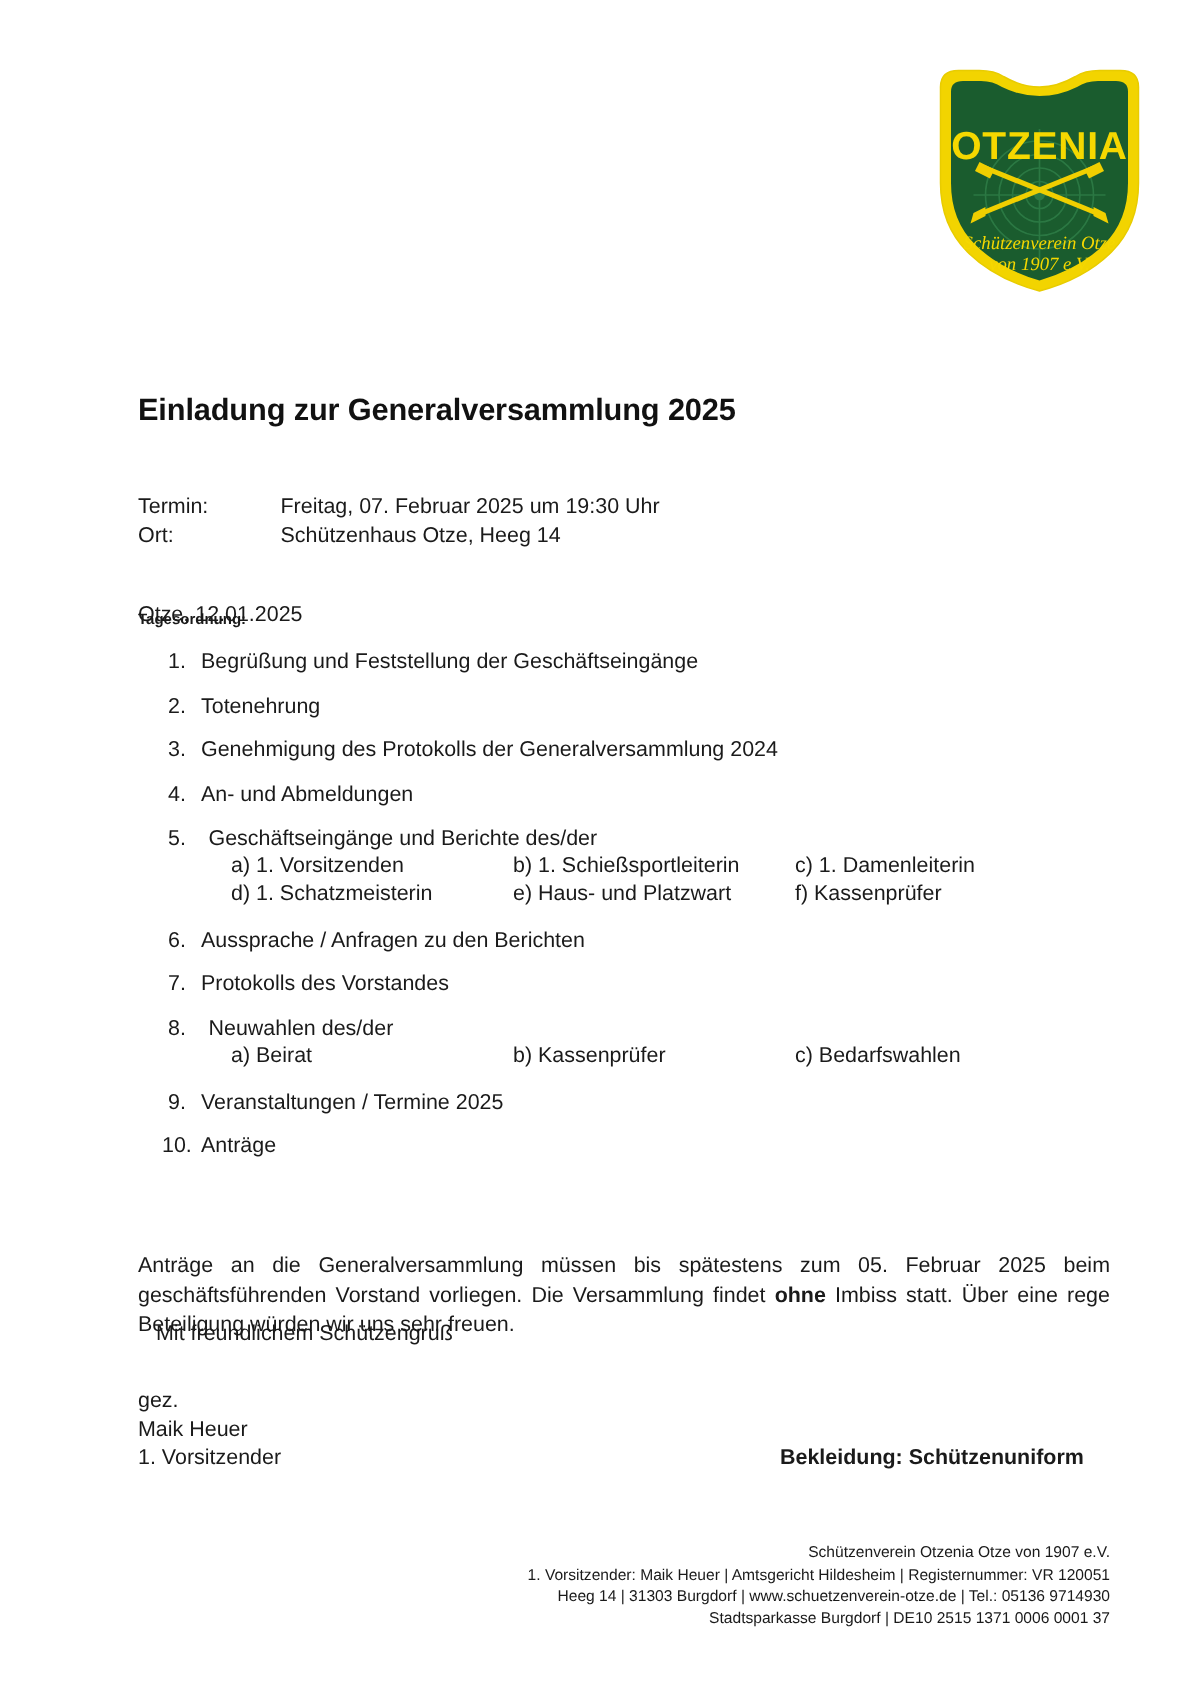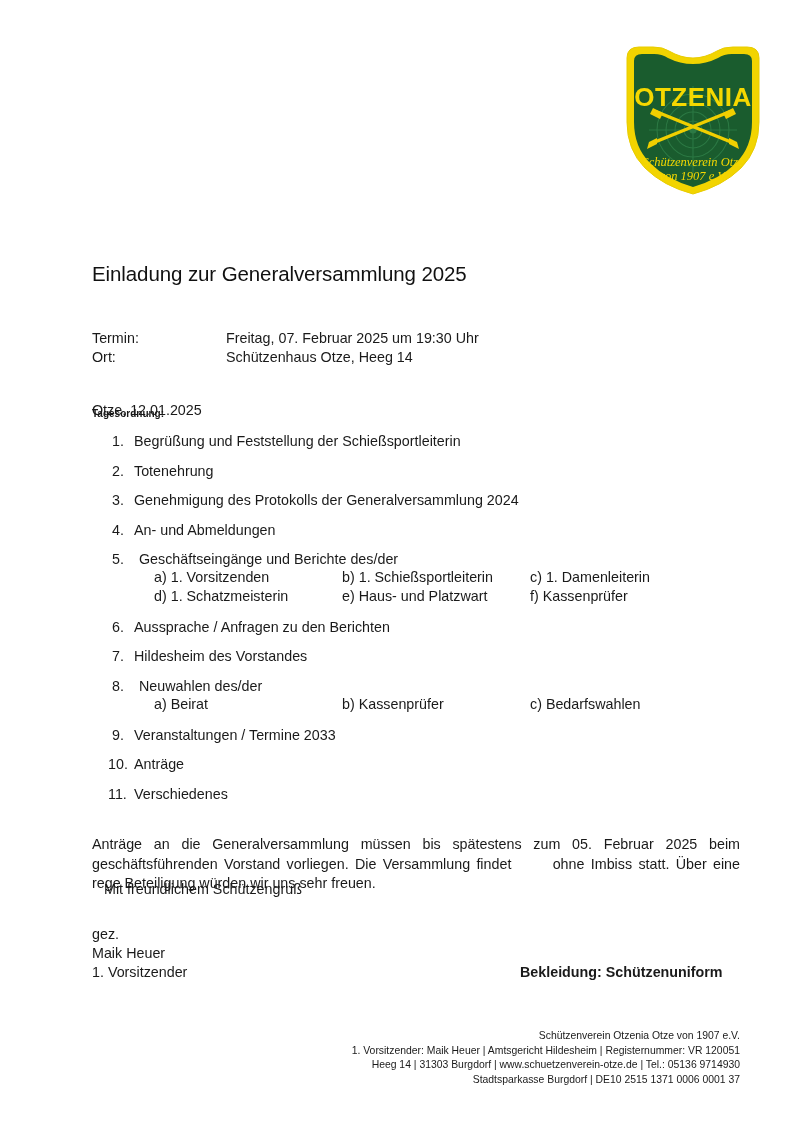--- a/index.html
+++ b/index.html
@@ -25,35 +25,35 @@
     height: 162px;
   }
   .logo-wrap svg { display: block; width: 100%; height: 100%; }
 
   
   .doc-title {
     position: absolute;
     top: 248px;
     left: 92px;
     font-size: 20.5px;
-    font-weight: normal;
+    font-weight: bold;
     letter-spacing: -0.1px;
     color: #111111;
   }
 
   
   .meta {
     position: absolute;
     top: 329px;
     left: 92px;
     width: 648px;
     font-size: 14.3px;
     line-height: 19px;
   }
-  .meta-row { display: flex; gap: 39px; }
+  .meta-row { display: flex; }
   .meta-label { width: 95px; flex: none; }
   .meta-value { flex: 1; }
   .meta-place {
     text-align: left;
     margin-top: 34px;
   }
 
   
   .agenda-heading {
     position: absolute;
@@ -90,21 +90,21 @@
   
   .closing {
     position: absolute;
     top: 821px;
     left: 92px;
     width: 648px;
     font-size: 14.3px;
     line-height: 19.6px;
     text-align: justify;
   }
-  .closing b { font-weight: normal; margin-left: 35px; }
+  .closing b { font-weight: bold; }
 
   .regards {
     position: absolute;
     top: 881px;
     left: 92px;
     font-size: 14.3px;
     margin-left: 12px;
   }
 
   .signature {
@@ -197,21 +197,21 @@
       <span class="meta-value">Schützenhaus Otze, Heeg 14</span>
     </div>
     <div class="meta-place">Otze, 12.01.2025</div>
   </div>
 
   <div class="agenda-heading">Tagesordnung:</div>
   <div class="agenda" id="agenda-list">
       <div class="agenda-item">
         <div class="agenda-line">
           <span class="agenda-num">1.</span>
-          <span class="agenda-text">Begrüßung und Feststellung der Schießsportleiterin</span>
+          <span class="agenda-text">Begrüßung und Feststellung der Geschäftseingänge</span>
         </div>
       </div>
       <div class="agenda-item">
         <div class="agenda-line">
           <span class="agenda-num">2.</span>
           <span class="agenda-text">Totenehrung</span>
         </div>
       </div>
       <div class="agenda-item">
         <div class="agenda-line">
@@ -245,52 +245,46 @@
       </div>
       <div class="agenda-item">
         <div class="agenda-line">
           <span class="agenda-num">6.</span>
           <span class="agenda-text">Aussprache / Anfragen zu den Berichten</span>
         </div>
       </div>
       <div class="agenda-item">
         <div class="agenda-line">
           <span class="agenda-num">7.</span>
-          <span class="agenda-text">Hildesheim des Vorstandes</span>
+          <span class="agenda-text">Protokolls des Vorstandes</span>
         </div>
       </div>
       <div class="agenda-item">
         <div class="agenda-line">
           <span class="agenda-num">8.</span>
           <span class="agenda-text pad">Neuwahlen des/der</span>
         </div>
         <div class="subgrid">
           <div class="subrow">
             <span class="subcell c1">a) Beirat</span>
             <span class="subcell c2">b) Kassenprüfer</span>
             <span class="subcell c3">c) Bedarfswahlen</span>
           </div>
         </div>
       </div>
       <div class="agenda-item">
         <div class="agenda-line">
           <span class="agenda-num">9.</span>
-          <span class="agenda-text">Veranstaltungen / Termine 2033</span>
+          <span class="agenda-text">Veranstaltungen / Termine 2025</span>
         </div>
       </div>
       <div class="agenda-item">
         <div class="agenda-line">
           <span class="agenda-num wide">10.</span>
           <span class="agenda-text">Anträge</span>
-        </div>
-      </div>
-      <div class="agenda-item">
-        <div class="agenda-line">
-          <span class="agenda-num wide">11.</span>
-          <span class="agenda-text">Verschiedenes</span>
         </div>
       </div>
     </div>
 
   <p class="closing">
     <span>Anträge an die Generalversammlung müssen bis spätestens zum 05. Februar 2025 beim geschäftsführenden Vorstand vorliegen. Die Versammlung findet </span><b>ohne</b><span> Imbiss statt. Über eine rege Beteiligung würden wir uns sehr freuen.</span>
   </p>
 
   <div class="regards">Mit freundlichem Schützengruß</div>
 

